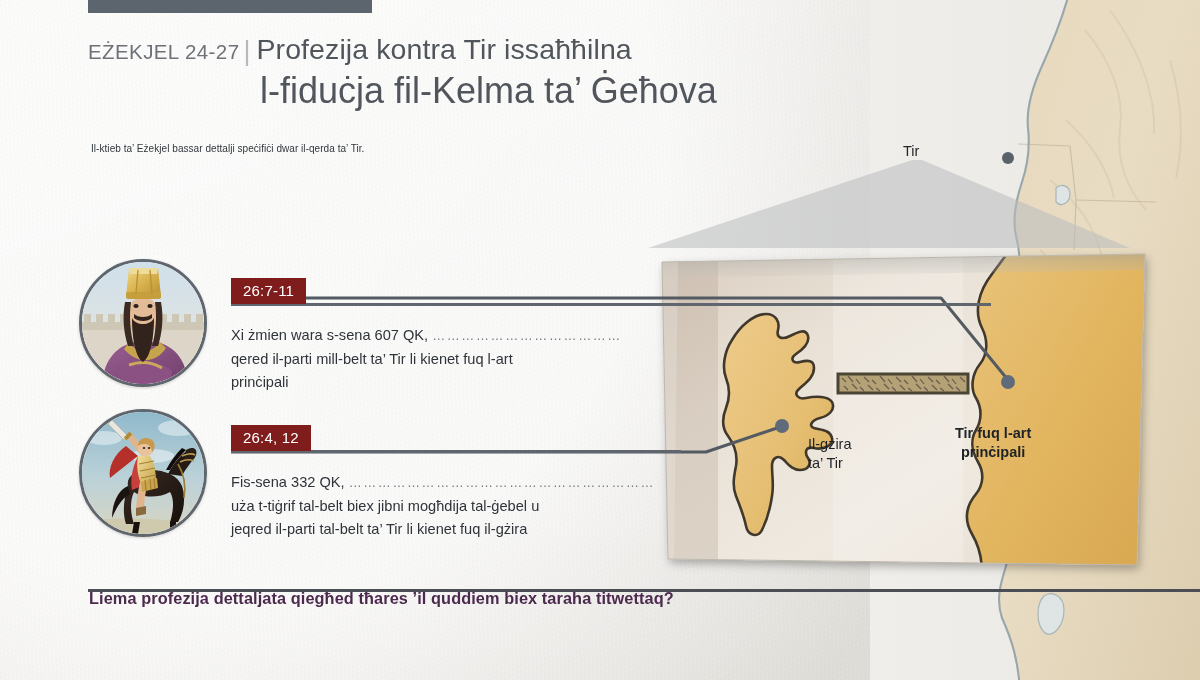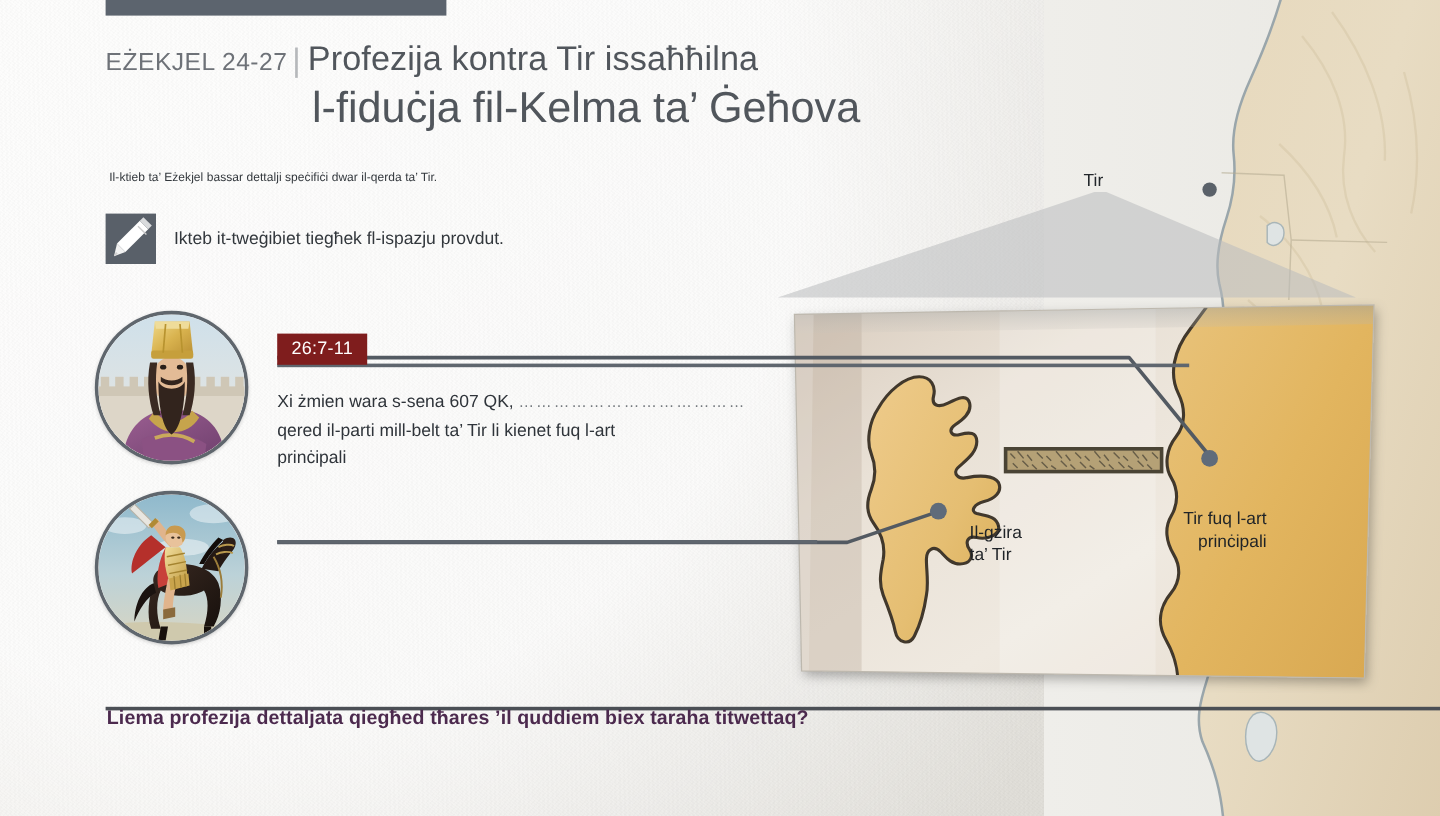--- a/index.html
+++ b/index.html
@@ -84,21 +84,21 @@
   
   #funnel{position:absolute;left:620px;top:120px;width:580px;height:180px;}
   #inset-wrap{position:absolute;left:648px;top:248px;width:510px;height:330px;}
   #leaders{position:absolute;left:0;top:0;width:1200px;height:680px;pointer-events:none;}
 
   .map-cap{
     position:absolute;font-size:14.5px;color:#1f2327;line-height:1.28;
     white-space:nowrap;
   }
   #cap-island{left:808px;top:435px;}
-  #cap-main{left:986px;top:424px;text-align:right;}
+  #cap-main{left:955px;top:424px;text-align:center;font-weight:bold;}
 </style>
 </head>
 <body>
 
 <div id="stage">
 
   <div class="paper"></div>
   <div class="grain"></div>
 
   <svg id="bg-map" viewBox="0 0 330 680">
@@ -304,34 +304,20 @@
 
   <div class="header">
     <span class="hline">
       <span class="scripture">EŻEKJEL 24-27</span><span class="divider-pipe">|</span><span class="title">Profezija kontra Tir issaħħilna</span>
     </span>
     <span class="title-l2">l-fiduċja fil-Kelma ta’ Ġeħova</span>
   </div>
 
   <div class="intro">Il-ktieb ta’ Eżekjel bassar dettalji speċifiċi dwar il-qerda ta’ Tir.</div>
 
-  <div class="pencil-row">
-    <span class="pencil-box">
-      <svg width="42" height="42" viewBox="0 0 42 42">
-        <g transform="translate(2,2)">
-          <polygon points="26.5,4 33.5,11 14.5,30 7.5,23" fill="#ffffff"></polygon>
-          <polygon points="7.5,23 14.5,30 5,33.5" fill="#f2f2f2"></polygon>
-          <polygon points="5,33.5 8.2,31.4 6.6,29.8" fill="#cfcfcf"></polygon>
-          <polygon points="26.5,4 29.5,1 36.5,8 33.5,11" fill="#d9dbdd"></polygon>
-          <line x1="25" y1="8.5" x2="32" y2="15.5" stroke="#cccccc" stroke-width="1.2"></line>
-        </g>
-      </svg>
-    </span>
-    <span class="pencil-label">Ikteb it-tweġibiet tiegħek fl-ispazju provdut.</span>
-  </div>
 
   <span class="portrait" id="portrait-king">
     <svg width="122" height="122" viewBox="0 0 122 122">
       <defs>
         <linearGradient id="skyA" x1="0" y1="0" x2="0" y2="1">
           <stop offset="0" stop-color="#cfe0ea"></stop>
             <stop offset="1" stop-color="#eae6de"></stop>
         </linearGradient>
         <linearGradient id="crownG" x1="0" y1="0" x2="1" y2="1">
           <stop offset="0" stop-color="#f0d98a"></stop>
@@ -468,17 +454,25 @@
   <div class="block" id="block-1">
     <span class="verse-tag">26:7-11</span>
     <div class="block-text">
       <span>Xi żmien wara s-sena 607 QK, </span><span class="dots">…………………………………</span><br>
       <span>qered il-parti mill-belt ta’ Tir li kienet fuq l-art</span><br>
       <span>prinċipali</span>
     </div>
   </div>
 
   <div class="verse-rule" id="rule-2"></div>
+  <div class="block" id="block-2">
+    <span class="verse-tag">26:4, 12</span>
+    <div class="block-text">
+      <span>Fis-sena 332 QK, </span><span class="dots">………………………………………………………</span><br>
+      <span>uża t-tiġrif tal-belt biex jibni mogħdija tal-ġebel u</span><br>
+      <span>jeqred il-parti tal-belt ta’ Tir li kienet fuq il-gżira</span>
+    </div>
+  </div>
 
   <div class="bottom-rule"></div>
   <div class="question">Liema profezija dettaljata qiegħed tħares ’il quddiem biex taraha titwettaq?</div>
 
 </div>
 
 </body></html>

